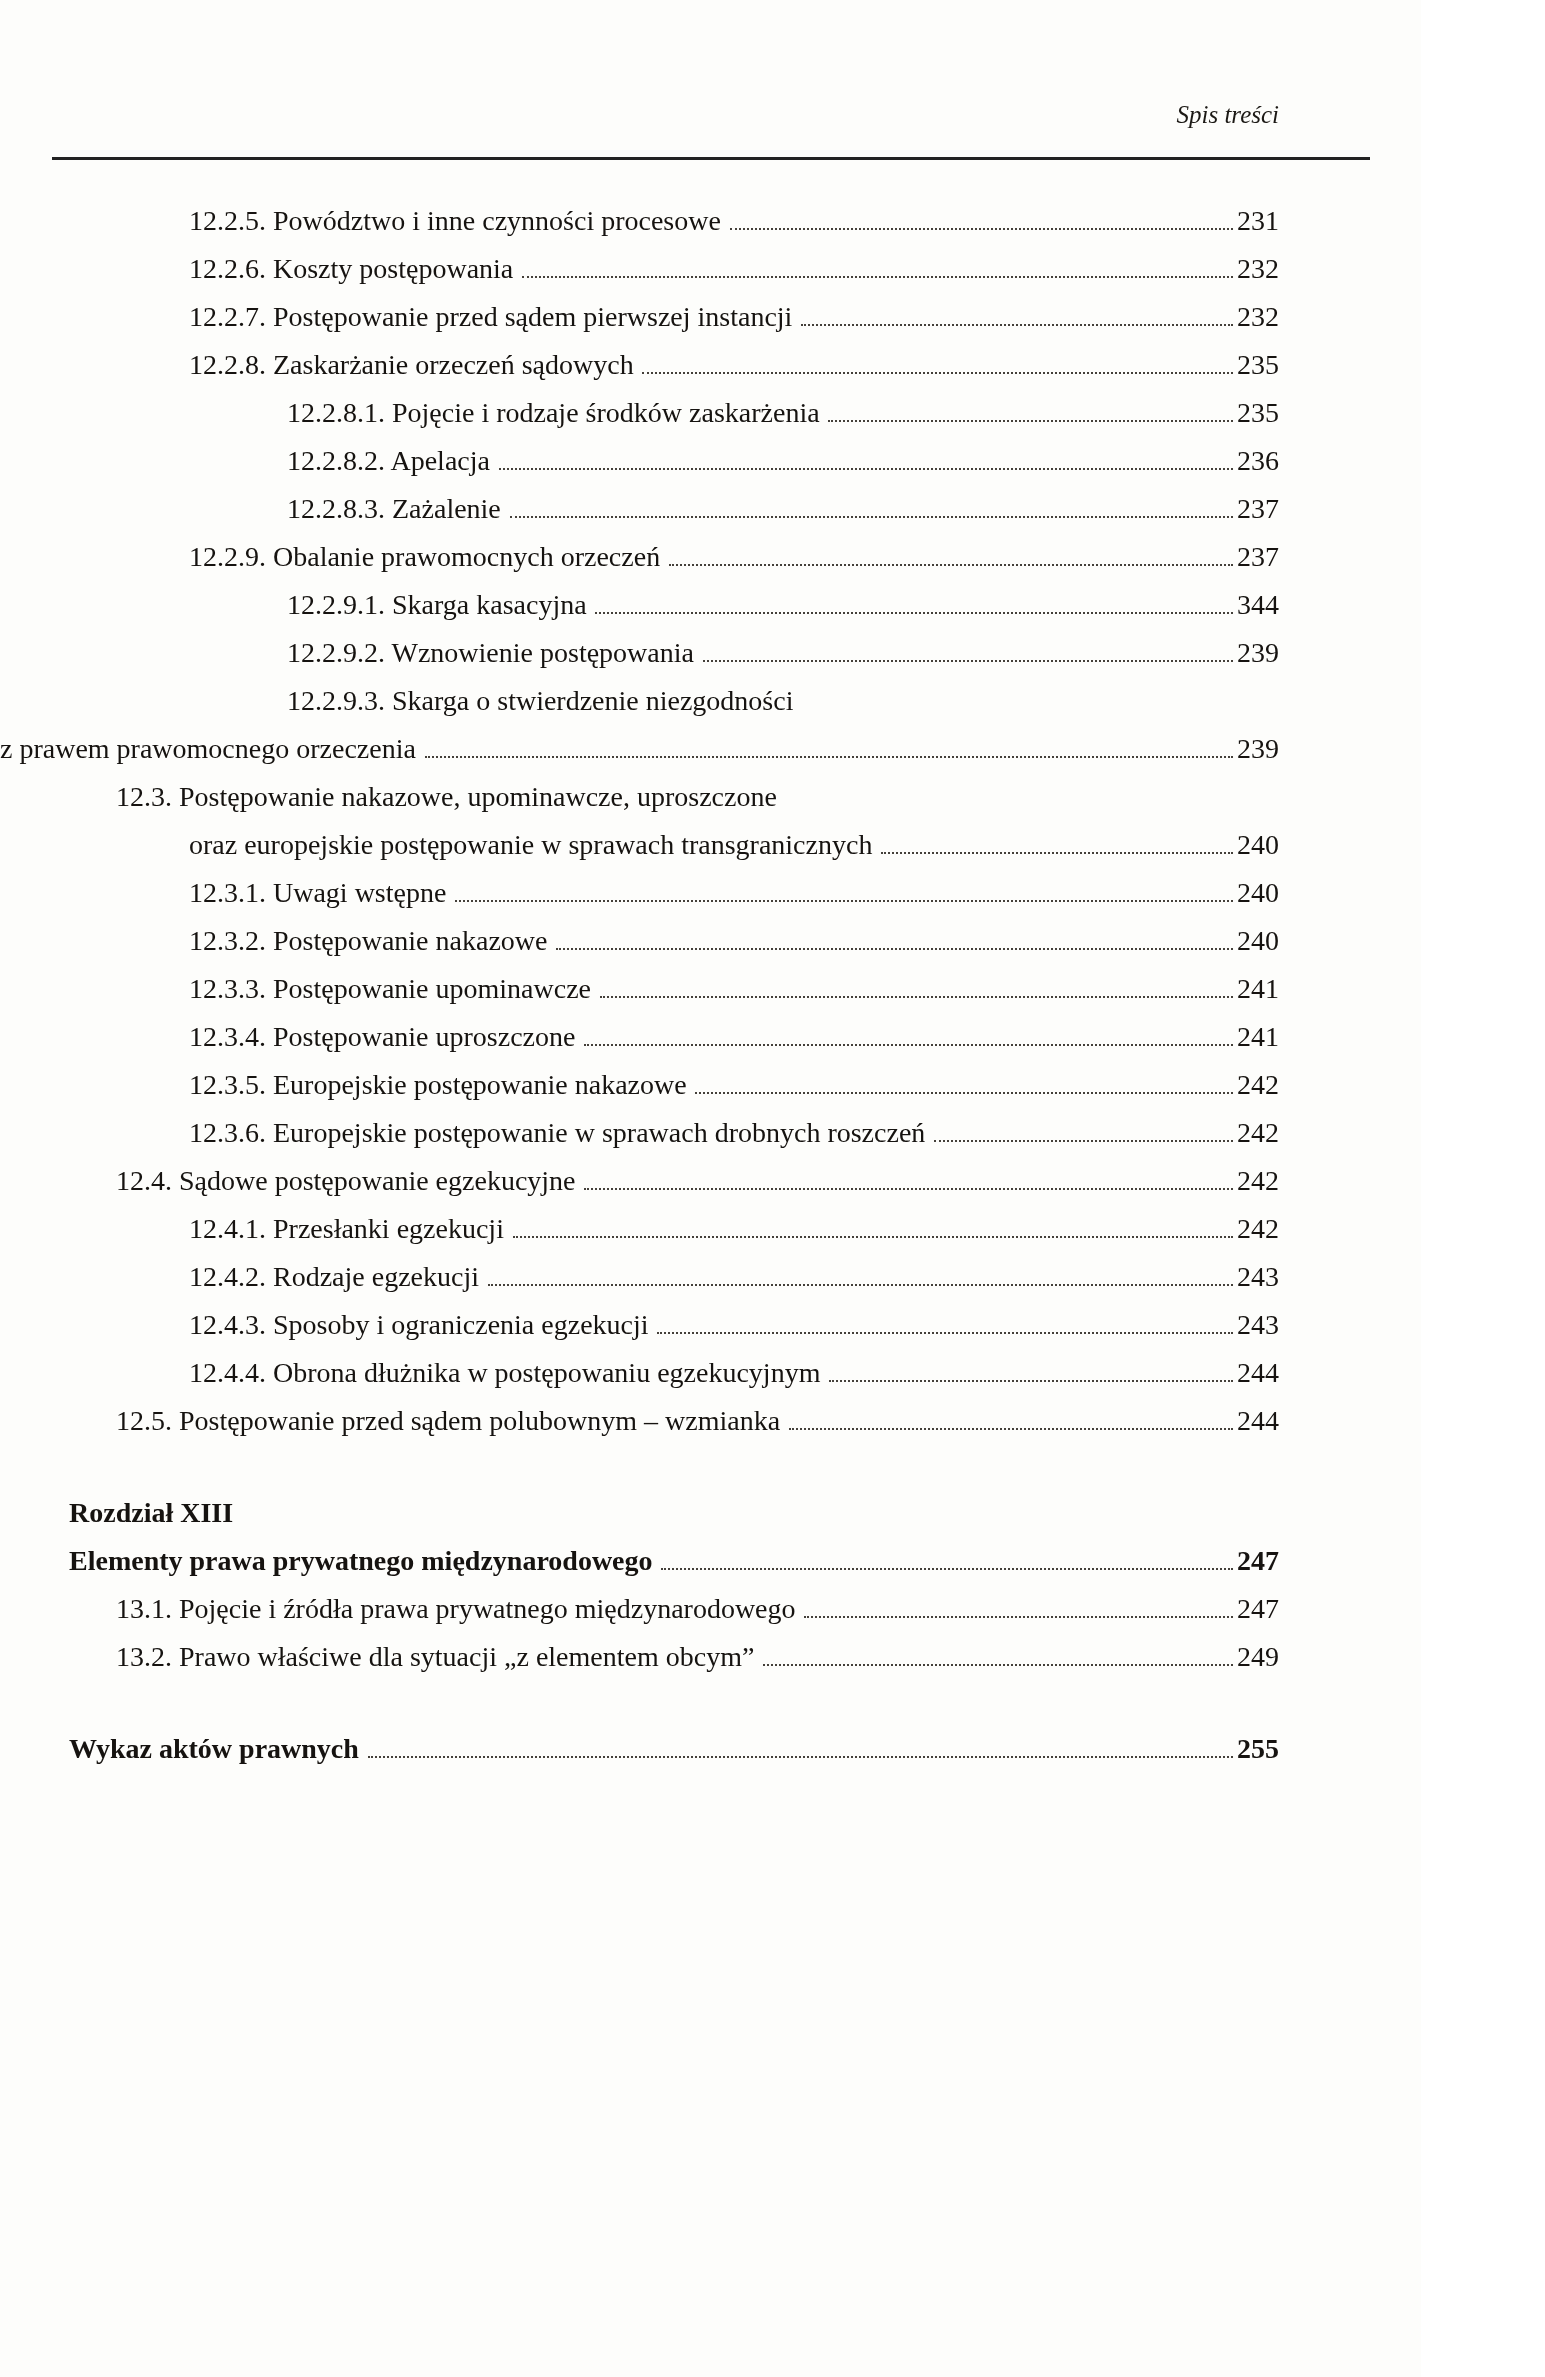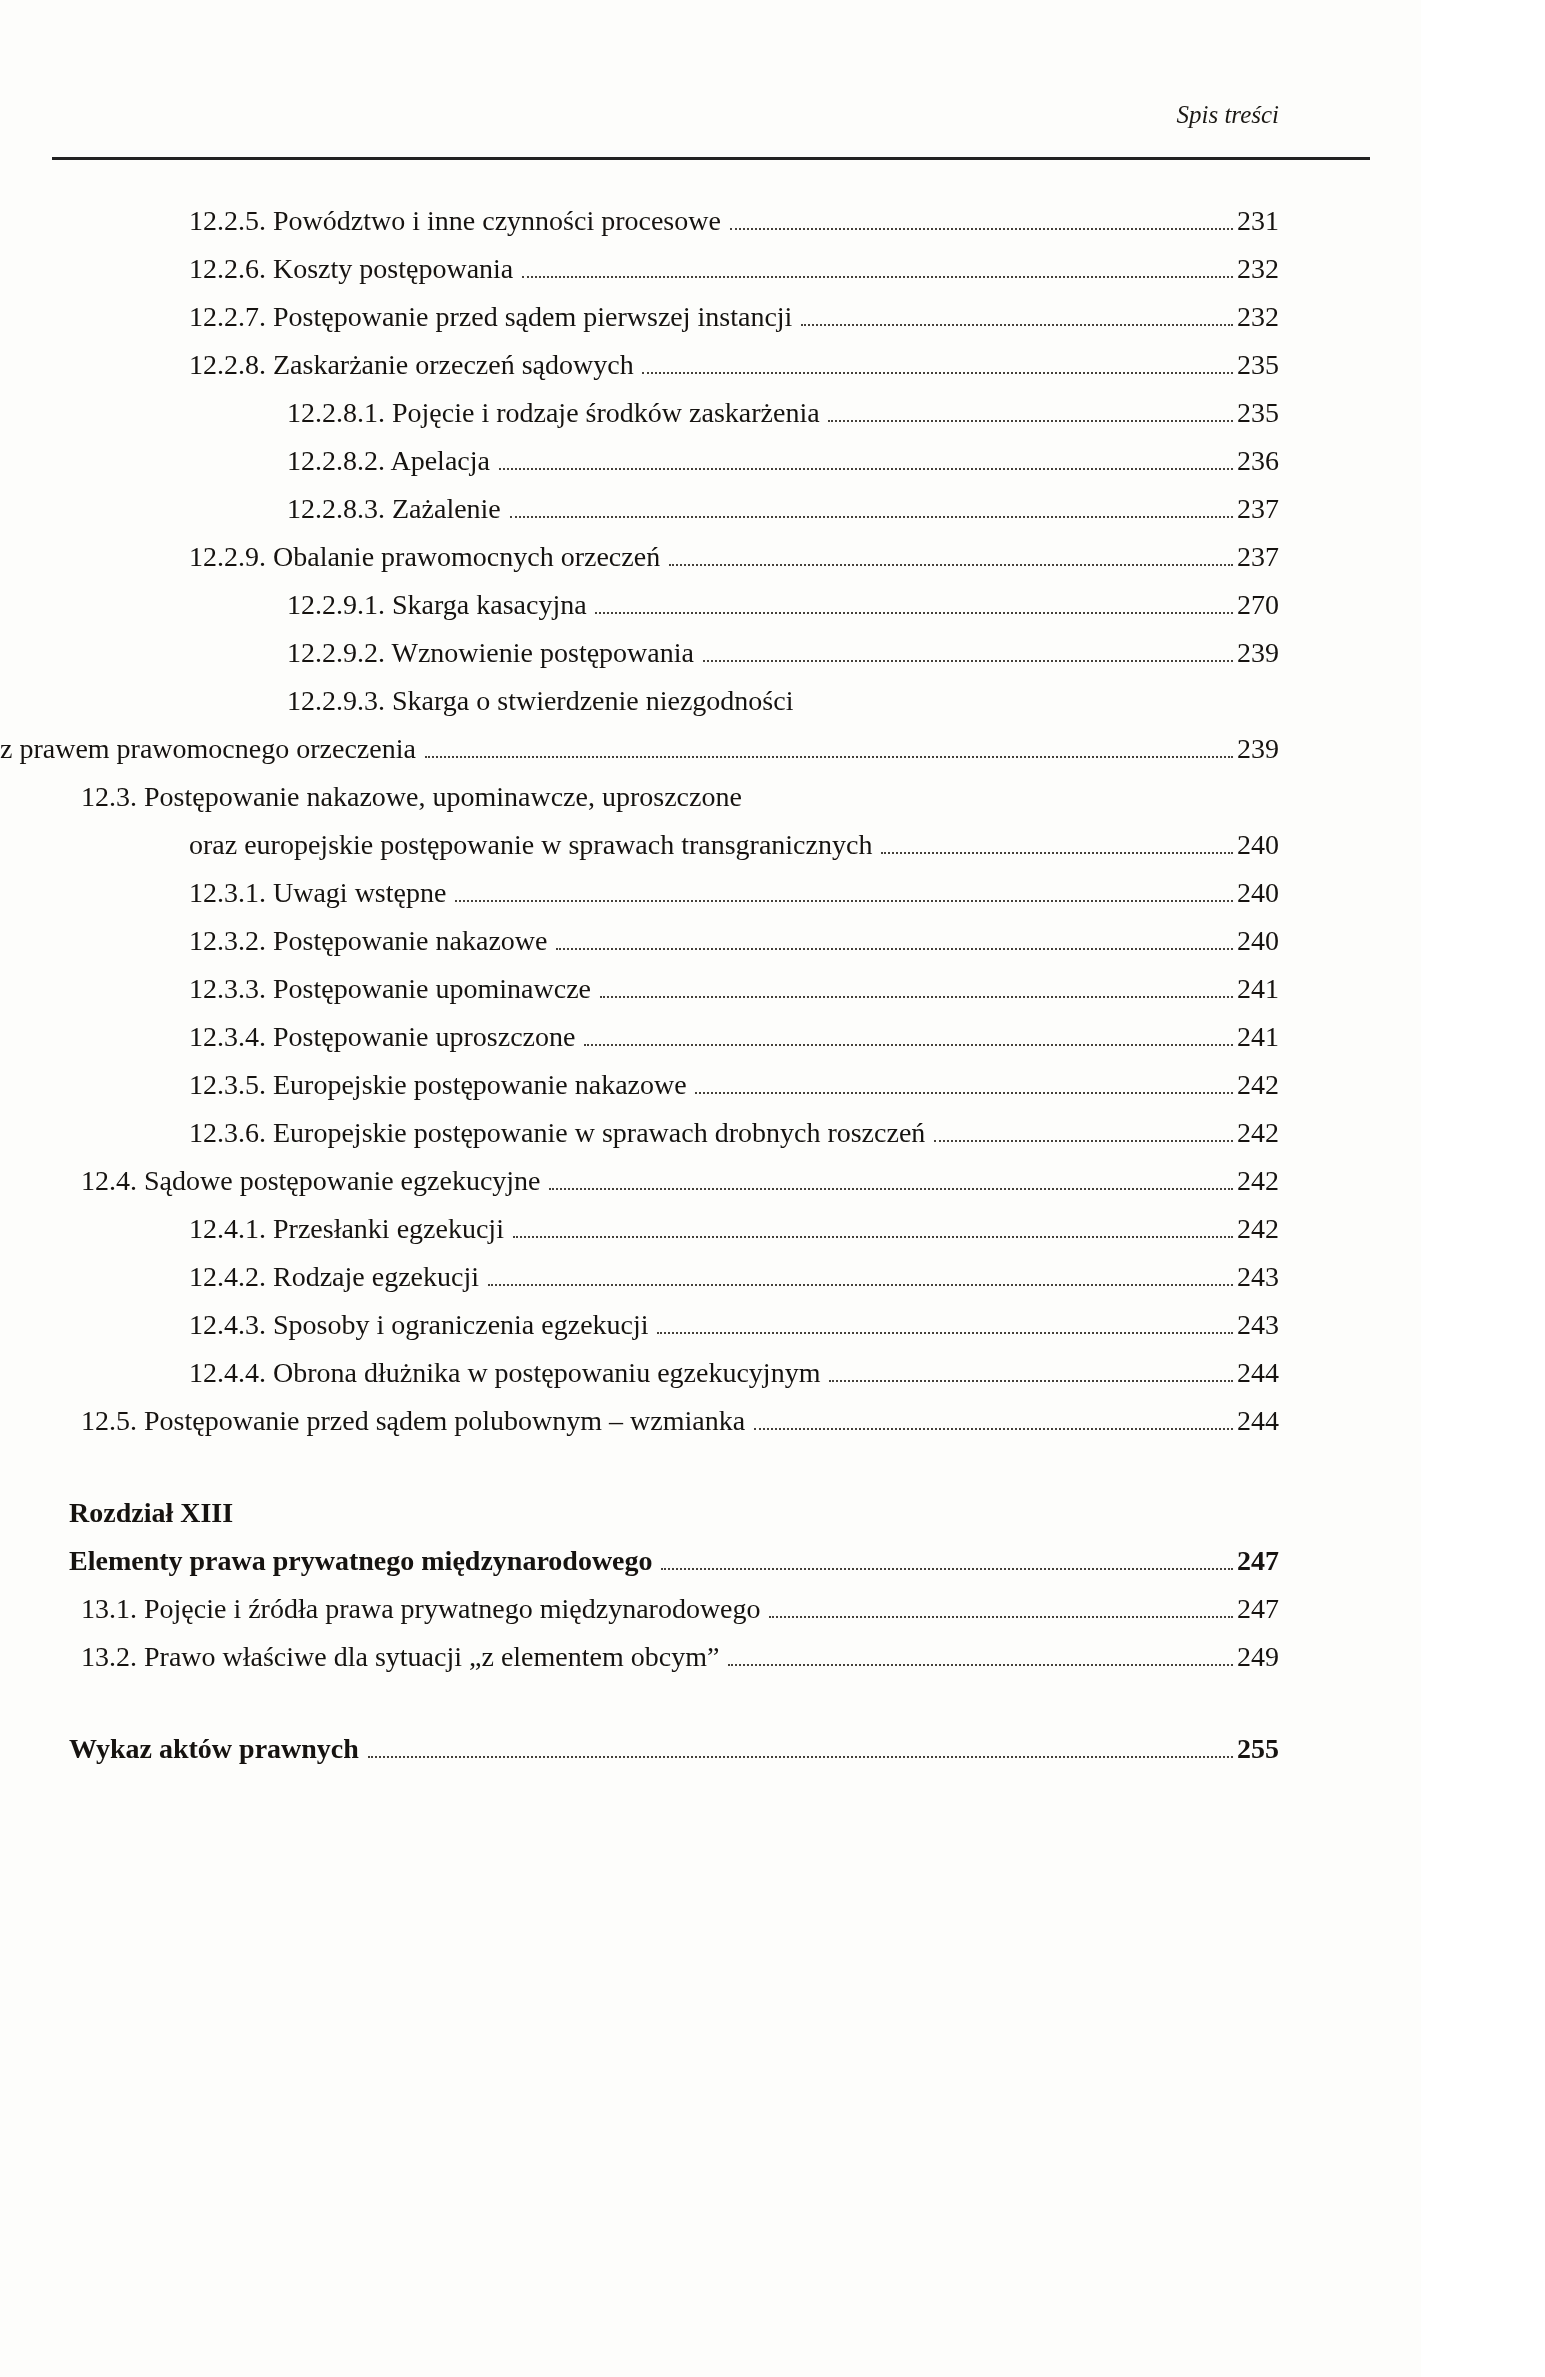--- a/index.html
+++ b/index.html
@@ -46,21 +46,21 @@
   }
   .row {
     display: flex;
     align-items: baseline;
     font-size: 28px;
     line-height: 48px;
     padding-right: 142px;
     white-space: nowrap;
   }
   .indent0 { padding-left: 69px; }
-  .indent1 { padding-left: 81px; font-family: Liberation Serif, serif; }
+  .indent1 { padding-left: 116px; font-family: Liberation Serif, serif; }
   .indent2 { padding-left: 189px; }
   .indent3 { padding-left: 287px; }
   .indent4 { }
   .bold { font-weight: bold; }
   .entry-text {
     white-space: nowrap;
   }
   .leader {
     flex: 1 1 auto;
     min-width: 21px;
@@ -120,21 +120,21 @@
         <span class="pagenum">237</span>
       </div>
       <div class="row indent2">
         <span class="entry-text">12.2.9. Obalanie prawomocnych orzeczeń</span>
         <span class="leader"></span>
         <span class="pagenum">237</span>
       </div>
       <div class="row indent3">
         <span class="entry-text">12.2.9.1. Skarga kasacyjna</span>
         <span class="leader"></span>
-        <span class="pagenum">270</span>
+        <span class="pagenum">344</span>
       </div>
       <div class="row indent3">
         <span class="entry-text">12.2.9.2. Wznowienie postępowania</span>
         <span class="leader"></span>
         <span class="pagenum">239</span>
       </div>
       <div class="row indent3">
         <span class="entry-text">12.2.9.3. Skarga o stwierdzenie niezgodności</span>
       </div>
       <div class="row indent4">

